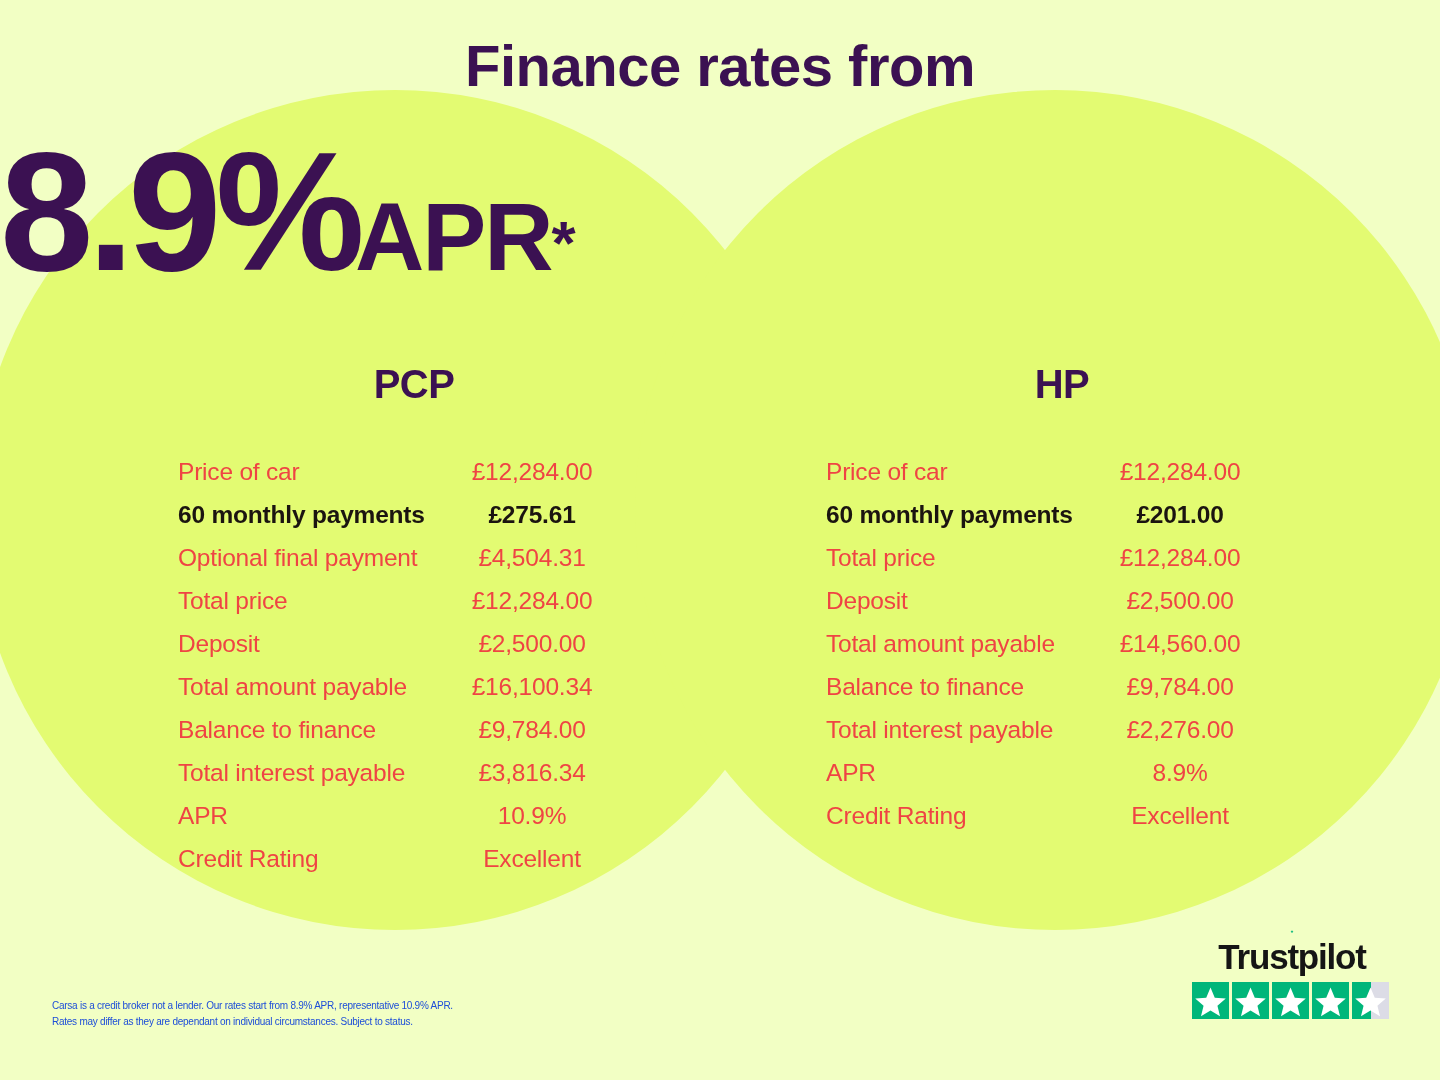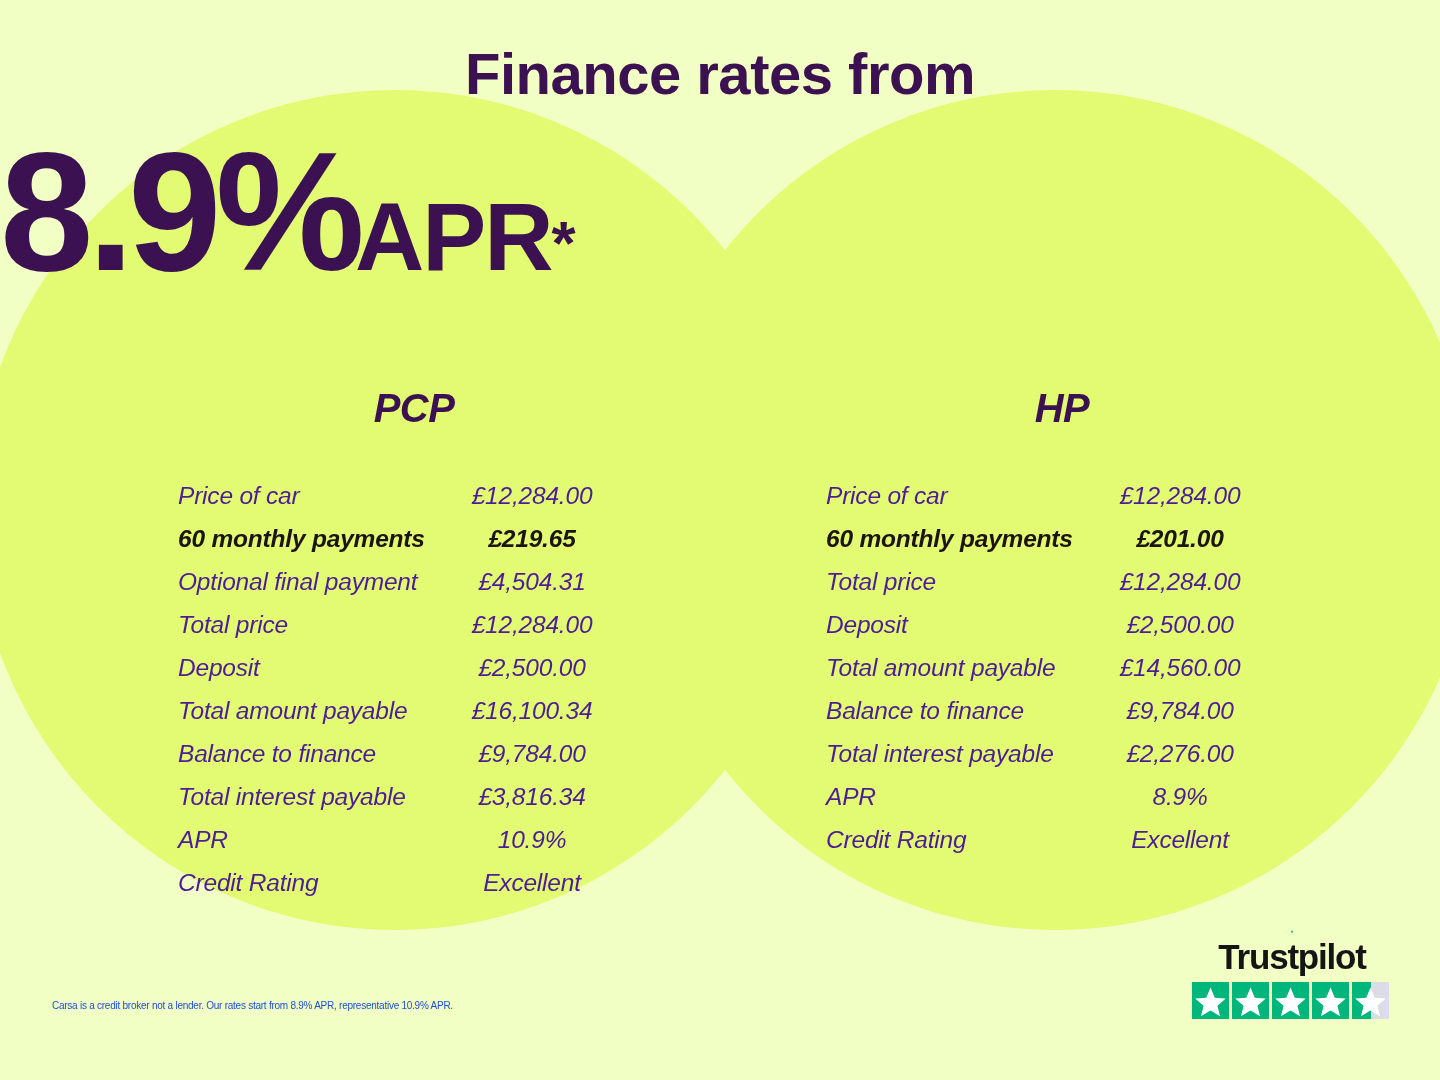--- a/index.html
+++ b/index.html
@@ -30,21 +30,21 @@
   #stage {
     position: absolute;
     inset: 0;
     z-index: 1;
     width: 1440px;
     height: 1080px;
   }
 
   .kicker {
     position: absolute;
-    top: 44px;
+    top: 36px;
     left: 0;
     width: 1440px;
     text-align: center;
     font-size: 58px;
     font-weight: 700;
     letter-spacing: -0.5px;
     color: #3B1152;
     line-height: 1.05;
   }
 
@@ -72,22 +72,21 @@
   .hero .star {
     font-size: 62px;
     font-weight: 800;
     vertical-align: super;
     line-height: 0;
   }
 
   
   .col {
     position: absolute;
-    top: 388px;
-    font-style: italic;
+    top: 364px;
   }
   #col-pcp { left: 178px;  width: 472px; }
   #col-hp  { left: 826px;  width: 472px; }
 
   .col-title {
     text-align: center;
     font-size: 40px;
     font-weight: 800;
     color: #3B1152;
     letter-spacing: -0.5px;
@@ -95,21 +94,21 @@
     line-height: 1;
   }
 
   table.rates {
     width: 100%;
     border-collapse: collapse;
     table-layout: fixed;
   }
   table.rates td {
     font-size: 24.5px;
-    color: #4c1d95;
+    color: #ef4444;
     padding: 0;
     height: 43px;
     vertical-align: middle;
     letter-spacing: -0.2px;
     white-space: nowrap;
   }
   table.rates td.label { text-align: left; }
   table.rates td.value { text-align: center; }
   table.rates tr.em td {
     font-weight: 700;
@@ -184,21 +183,21 @@
   <div class="col" id="col-pcp">
     <div class="col-title">PCP</div>
     <table class="rates">
       <tbody id="rows-pcp">
           <tr>
             <td class="label">Price of car</td>
             <td class="value">£12,284.00</td>
           </tr>
           <tr class="em">
             <td class="label">60 monthly payments</td>
-            <td class="value">£219.65</td>
+            <td class="value">£275.61</td>
           </tr>
           <tr>
             <td class="label">Optional final payment</td>
             <td class="value">£4,504.31</td>
           </tr>
           <tr>
             <td class="label">Total price</td>
             <td class="value">£12,284.00</td>
           </tr>
           <tr>
@@ -268,20 +267,21 @@
           <tr>
             <td class="label">Credit Rating</td>
             <td class="value">Excellent</td>
           </tr>
         </tbody>
     </table>
   </div>
 
   <div class="disclaimer">
     <div>Carsa is a credit broker not a lender. Our rates start from 8.9% APR, representative 10.9% APR.</div>
+    <div>Rates may differ as they are dependant on individual circumstances. Subject to status.</div>
   </div>
 
   <div class="trustpilot">
     <div class="tp-wordmark">
       <svg width="40" height="38" viewBox="0 0 40 38">
         <polygon points="20,1 25.3,13.6 39,14.5 28.6,23.3 31.9,36.5 20,29.3 8.1,36.5 11.4,23.3 1,14.5 14.7,13.6" fill="#00B67A"></polygon>
       </svg>
       <span class="tp-name">Trustpilot</span>
     </div>
     <div class="tp-stars" id="tp-stars">

